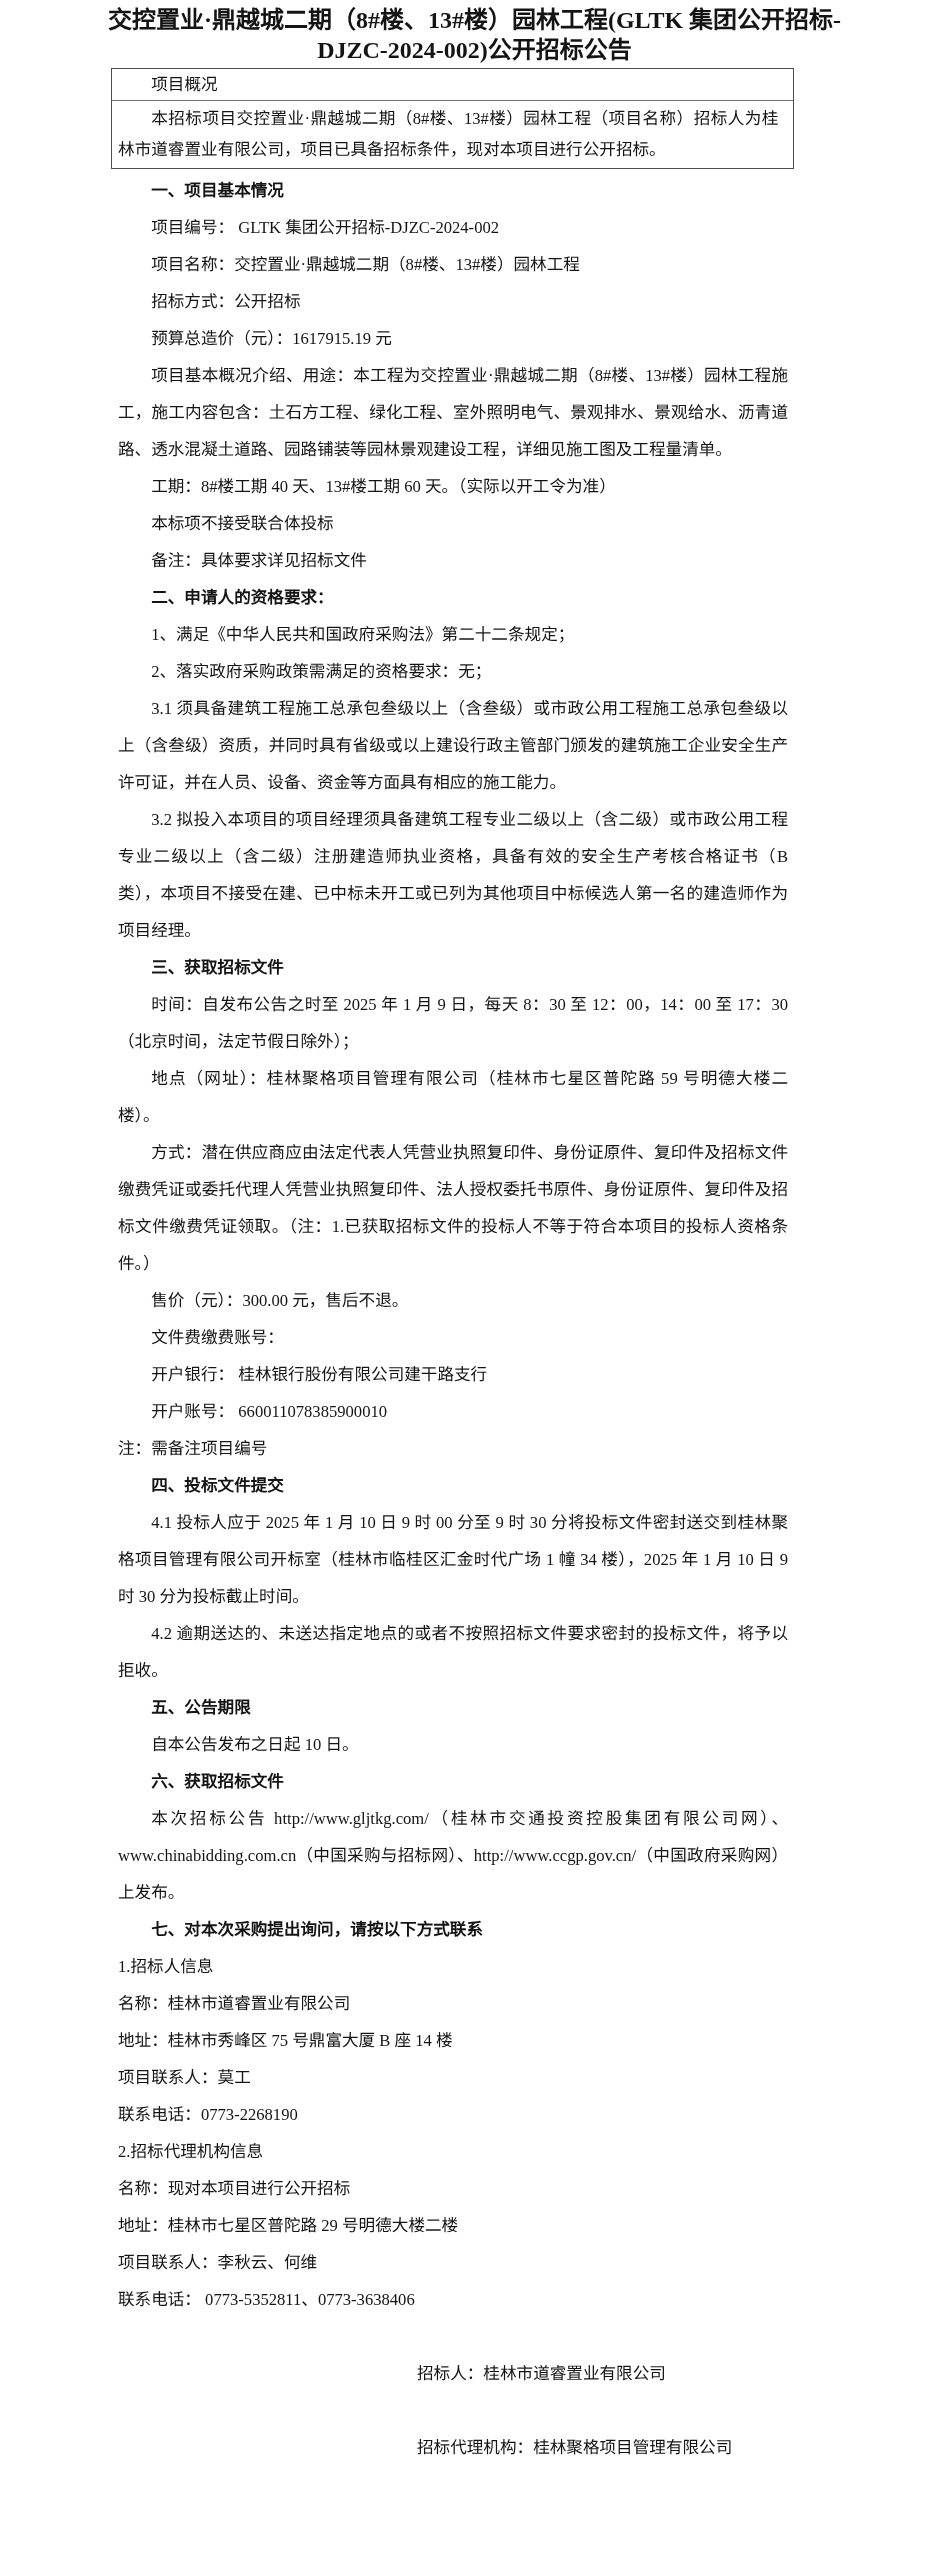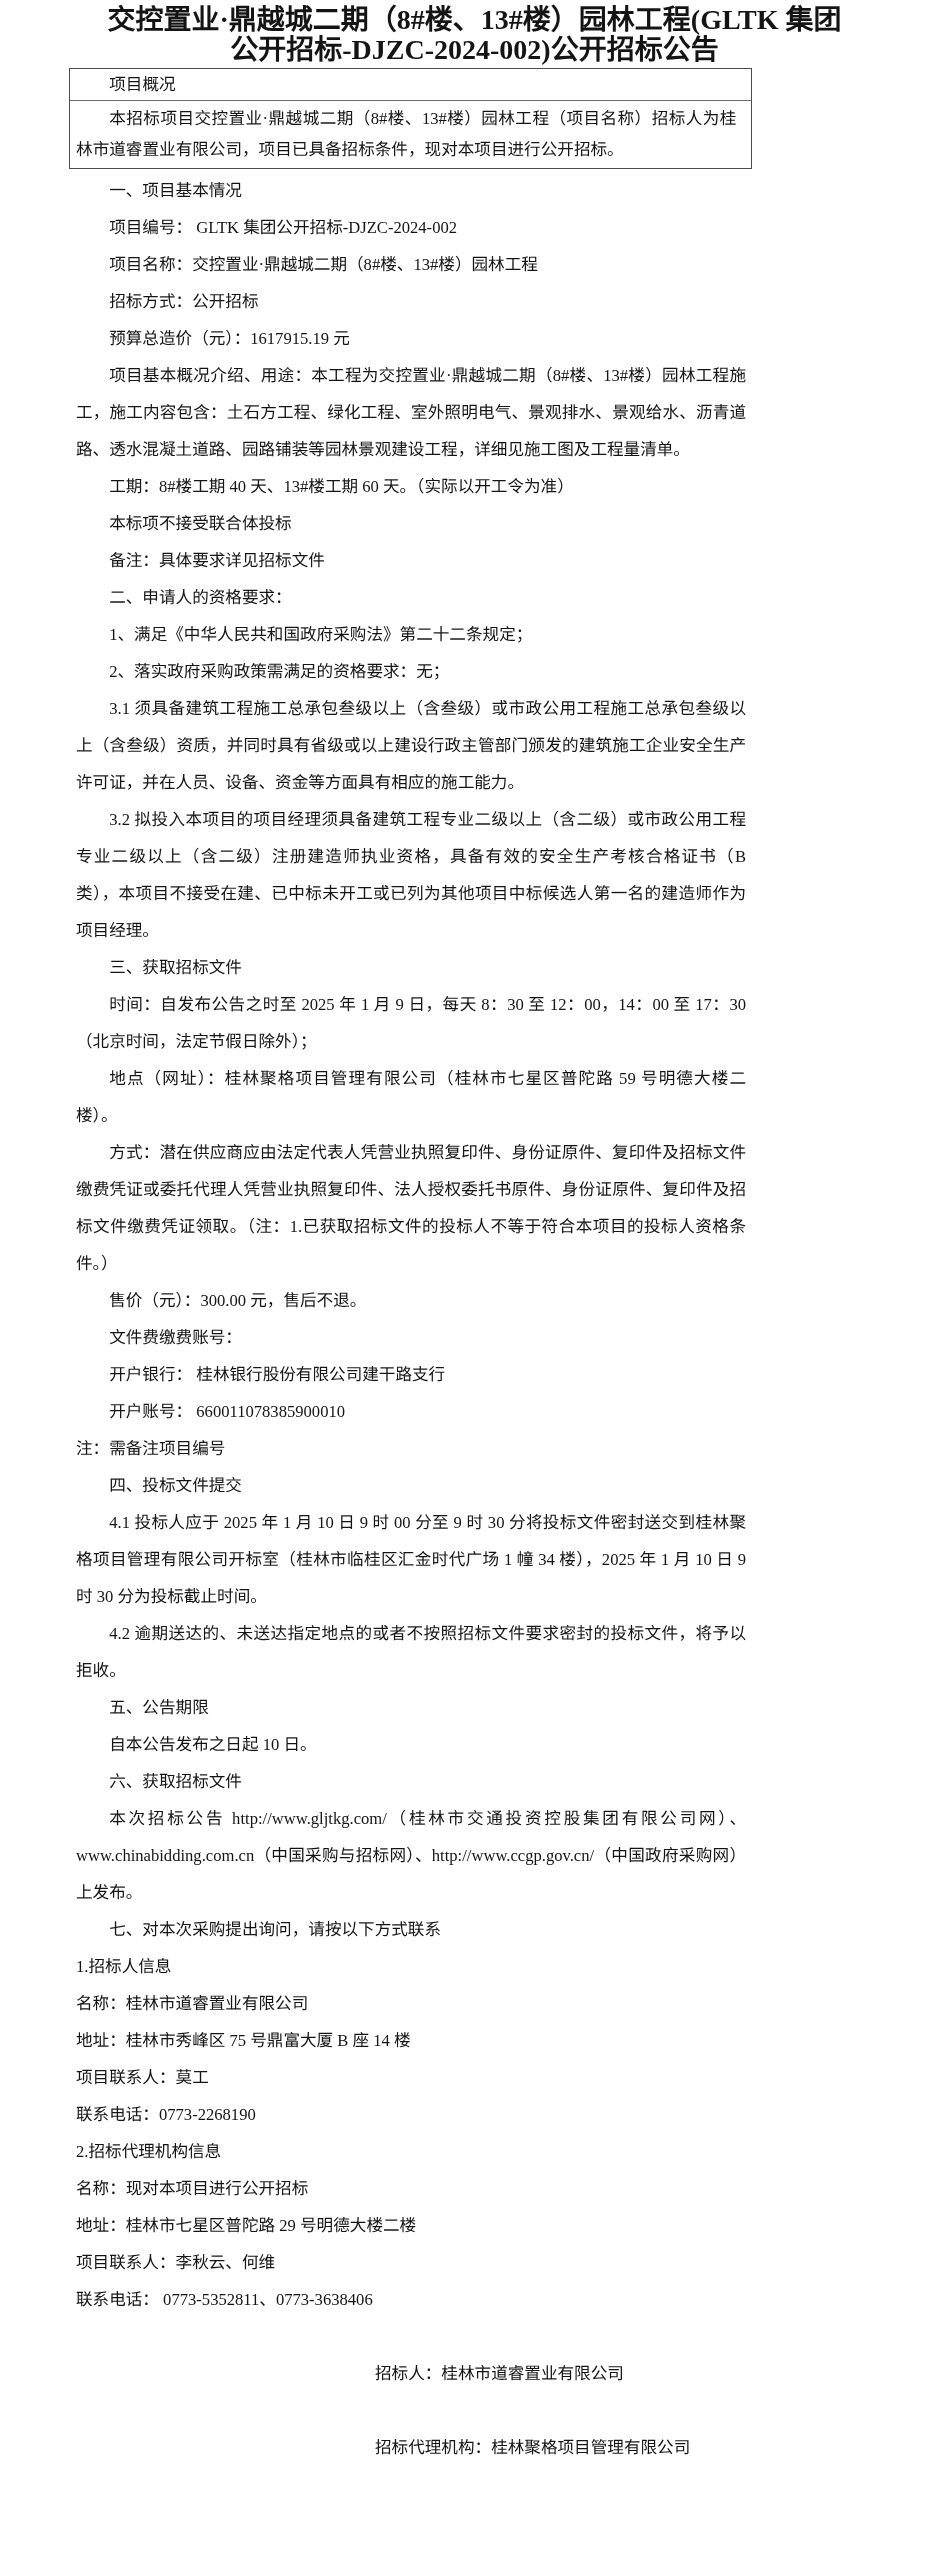--- a/index.html
+++ b/index.html
@@ -11,26 +11,26 @@
     background: #ffffff;
     overflow: hidden;
     color: #141414;
     font-family: "Liberation Serif", "DejaVu Serif", serif;
   }
   .doc-title {
     margin: 0 auto;
     padding-top: 4.7px;
     width: 759px;
     text-align: center;
-    font-size: 28px;
+    font-size: 24px;
     font-weight: 700;
     line-height: 30px;
   }
   .content {
-    margin-left: 76px;
+    margin-left: 118px;
     width: 670px;
     font-size: 16.6px;
     line-height: 37px;
     text-align: justify;
   }
   .overview-box {
     margin-left: -6.6px;
     margin-top: 3.8px;
     width: 683px;
     border: 1.9px solid #4d4d4d;
@@ -43,21 +43,21 @@
     text-align: left;
   }
   .ov-body {
     line-height: 31px;
     padding: 1.9px 15px 2.8px 5.7px;
     text-indent: 2em;
   }
   .paras { margin-top: 3.8px; }
   .para { text-indent: 2em; }
   .para.flush { text-indent: 0; }
-  .heading { font-weight: 400; text-indent: 2em; }
+  .heading { font-weight: 700; text-indent: 2em; }
   .bold-seg { font-weight: 400; }
   .spacer { height: 37px; }
   .sig-line { text-indent: 0; margin-left: 299px; text-align: left; }
 </style>
 </head>
 <body>
 
 <div class="page">
 
   <div class="doc-title">交控置业·鼎越城二期（8#楼、13#楼）园林工程(GLTK 集团公开招标-DJZC-2024-002)公开招标公告</div>

